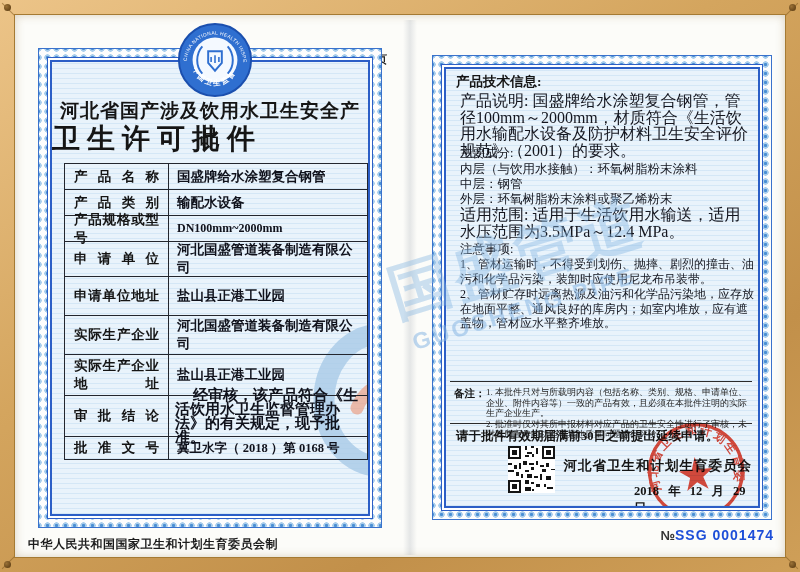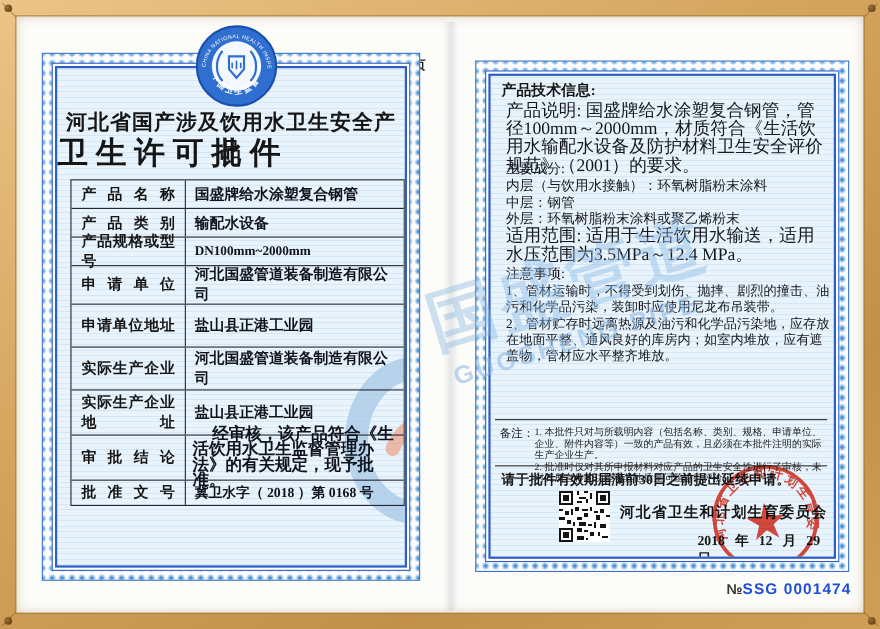--- a/index.html
+++ b/index.html
@@ -38,21 +38,21 @@
   .val-sm{font-size:15px;line-height:14px;padding:0 6px;text-indent:18px;}
   .val-sp{padding-left:24px;}
   .cert-footer{position:absolute;left:28px;top:536px;font-family:"Liberation Sans","DejaVu Sans",sans-serif;
                font-size:12px;font-weight:700;letter-spacing:.5px;color:#1c1c1c;}
   
   .p2-title{position:absolute;left:10px;top:4px;font-size:13.5px;font-weight:700;}
   .p2-par{position:absolute;left:14px;width:296px;font-size:16px;line-height:16.5px;color:#14161f;}
   .p2-line{position:absolute;left:14px;font-size:12.5px;color:#14161f;}
   .rule{position:absolute;left:4px;width:302px;border-top:1px solid #2b2b2b;}
   .remarks{position:absolute;left:8px;top:318px;width:300px;display:flex;}
-  .remarks .rl{font-size:10.5px;font-weight:400;flex:0 0 32px;text-align:center;}
+  .remarks .rl{font-size:10.5px;font-weight:700;flex:0 0 32px;}
   .remarks .rt{font-size:9px;line-height:10.5px;color:#222;}
   .renew{position:absolute;left:10px;top:359px;font-size:12.5px;font-weight:700;}
   .authority{position:absolute;right:6px;top:388px;font-size:13.5px;font-weight:700;letter-spacing:1px;}
   .issue-date{position:absolute;left:188px;top:414px;font-size:12.5px;font-weight:700;word-spacing:6px;}
   .seal{position:absolute;left:200px;top:352px;width:100px;height:100px;z-index:5;opacity:.88;
         mix-blend-mode:multiply;transform:rotate(-6deg);}
   .qr{position:absolute;left:62px;top:377px;width:47px;height:47px;}
   .serial{position:absolute;right:26px;top:527px;font-family:"Liberation Sans","DejaVu Sans",sans-serif;
           font-size:13px;font-weight:700;color:#333;}
   .serial .red{color:#1d4ed8;letter-spacing:1px;font-size:14px;}
@@ -173,20 +173,21 @@
     </text>
     <text font-size="7.5" fill="#ffffff" font-weight="bold" letter-spacing="2">
       <textPath href="#arcBot" startOffset="8%">中国卫生监督</textPath>
     </text>
     <path d="M27,57 C20,50 20,37 27,29" fill="none" stroke="#2f6fd0" stroke-width="2"></path>
     <path d="M53,57 C60,50 60,37 53,29" fill="none" stroke="#2f6fd0" stroke-width="2"></path>
     <path d="M33,34 h14 v12 l-7,8 l-7,-8 z" fill="none" stroke="#2f6fd0" stroke-width="2"></path>
     <path d="M40,38 v8 M36,40 v5 M44,40 v5" stroke="#2f6fd0" stroke-width="1.6" fill="none"></path>
   </svg>
 
+  <div class="cert-footer">中华人民共和国国家卫生和计划生育委员会制</div>
 
   <div class="pgind" style="left:650px;top:38px;">共2页  第2页</div>
 
   <div class="cert" id="cert2" style="left:432px;top:55px;width:340px;height:465px;">
     <div class="b1"></div>
     <div class="b2"></div>
     <div class="b3">
       <div class="p2-title">产品技术信息:</div>
 
       <div class="p2-par" style="top:24px;">产品说明: 国盛牌给水涂塑复合钢管，管径100mm～2000mm，材质符合《生活饮用水输配水设备及防护材料卫生安全评价规范》（2001）的要求。</div>

